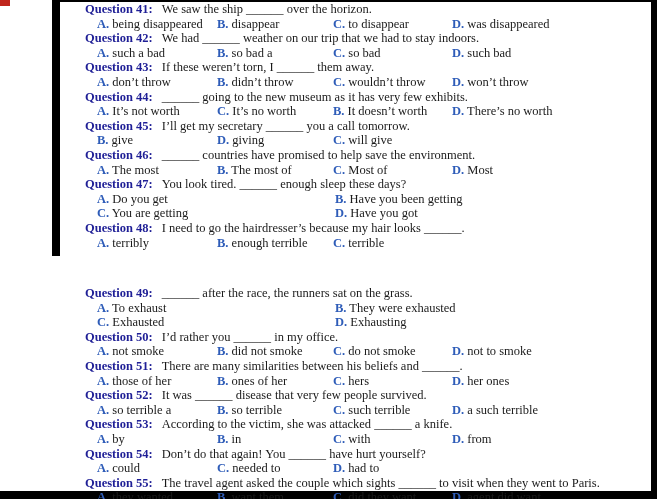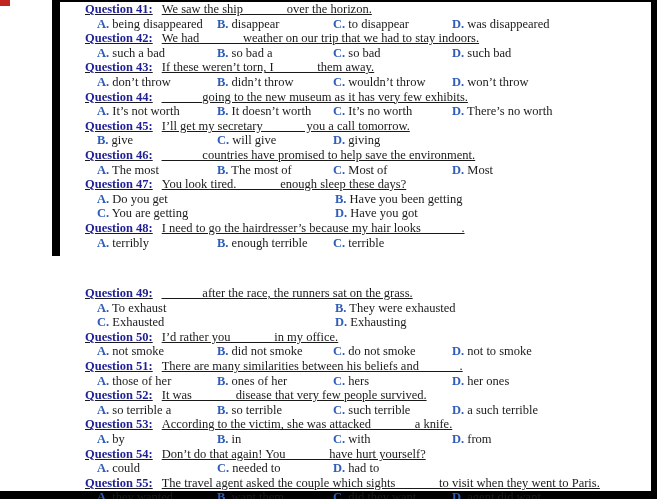--- a/index.html
+++ b/index.html
@@ -15,21 +15,21 @@
   .edge.right{left:651px;top:0;width:6px;height:499px;}
   .edge.bottom{left:0;top:491px;width:657px;height:8px;}
   .red-mark{position:absolute;left:0;top:0;width:10px;height:6px;background:#c0261d;}
 
   
   #question-list{
     position:absolute;left:85px;top:2px;width:566px;
     font-size:12.5px;line-height:14.6px;
   }
   .q{position:relative;}
-  .q-line{white-space:nowrap;text-decoration:underline;}
+  .q-line{white-space:nowrap;}
   .q-label{font-weight:bold;color:#1f1f96;margin-right:9px;}
   .q-text{color:#1a1a1a;}
   .opts{display:grid;padding-left:12px;white-space:nowrap;}
   .opts.four{grid-template-columns:120px 116px 119px 1fr;}
   .opts.two{grid-template-columns:238px 1fr;}
   .opt-letter{font-weight:bold;color:#2e5cb8;}
   .opt-text{color:#1a1a1a;}
   .q.gap-before{margin-top:36px;}
 </style>
 </head>
@@ -66,31 +66,31 @@
           <span class="opt"><span class="opt-letter">A.</span><span class="opt-text"> don’t throw</span></span>
           <span class="opt"><span class="opt-letter">B.</span><span class="opt-text"> didn’t throw</span></span>
           <span class="opt"><span class="opt-letter">C.</span><span class="opt-text"> wouldn’t throw</span></span>
           <span class="opt"><span class="opt-letter">D.</span><span class="opt-text"> won’t throw</span></span>
         </div>
       </div>
       <div class="q">
         <div class="q-line"><span class="q-label">Question 44:</span><span class="q-text">______ going to the new museum as it has very few exhibits.</span></div>
         <div class="opts four">
           <span class="opt"><span class="opt-letter">A.</span><span class="opt-text"> It’s not worth</span></span>
+          <span class="opt"><span class="opt-letter">C.</span><span class="opt-text"> It’s no worth</span></span>
           <span class="opt"><span class="opt-letter">B.</span><span class="opt-text"> It doesn’t worth</span></span>
-          <span class="opt"><span class="opt-letter">C.</span><span class="opt-text"> It’s no worth</span></span>
           <span class="opt"><span class="opt-letter">D.</span><span class="opt-text"> There’s no worth</span></span>
         </div>
       </div>
       <div class="q">
         <div class="q-line"><span class="q-label">Question 45:</span><span class="q-text">I’ll get my secretary ______ you a call tomorrow.</span></div>
         <div class="opts four">
           <span class="opt"><span class="opt-letter">B.</span><span class="opt-text"> give</span></span>
+          <span class="opt"><span class="opt-letter">D.</span><span class="opt-text"> giving</span></span>
           <span class="opt"><span class="opt-letter">C.</span><span class="opt-text"> will give</span></span>
-          <span class="opt"><span class="opt-letter">D.</span><span class="opt-text"> giving</span></span>
         </div>
       </div>
       <div class="q">
         <div class="q-line"><span class="q-label">Question 46:</span><span class="q-text">______ countries have promised to help save the environment.</span></div>
         <div class="opts four">
           <span class="opt"><span class="opt-letter">A.</span><span class="opt-text"> The most</span></span>
           <span class="opt"><span class="opt-letter">B.</span><span class="opt-text"> The most of</span></span>
           <span class="opt"><span class="opt-letter">C.</span><span class="opt-text"> Most of</span></span>
           <span class="opt"><span class="opt-letter">D.</span><span class="opt-text"> Most</span></span>
         </div>

